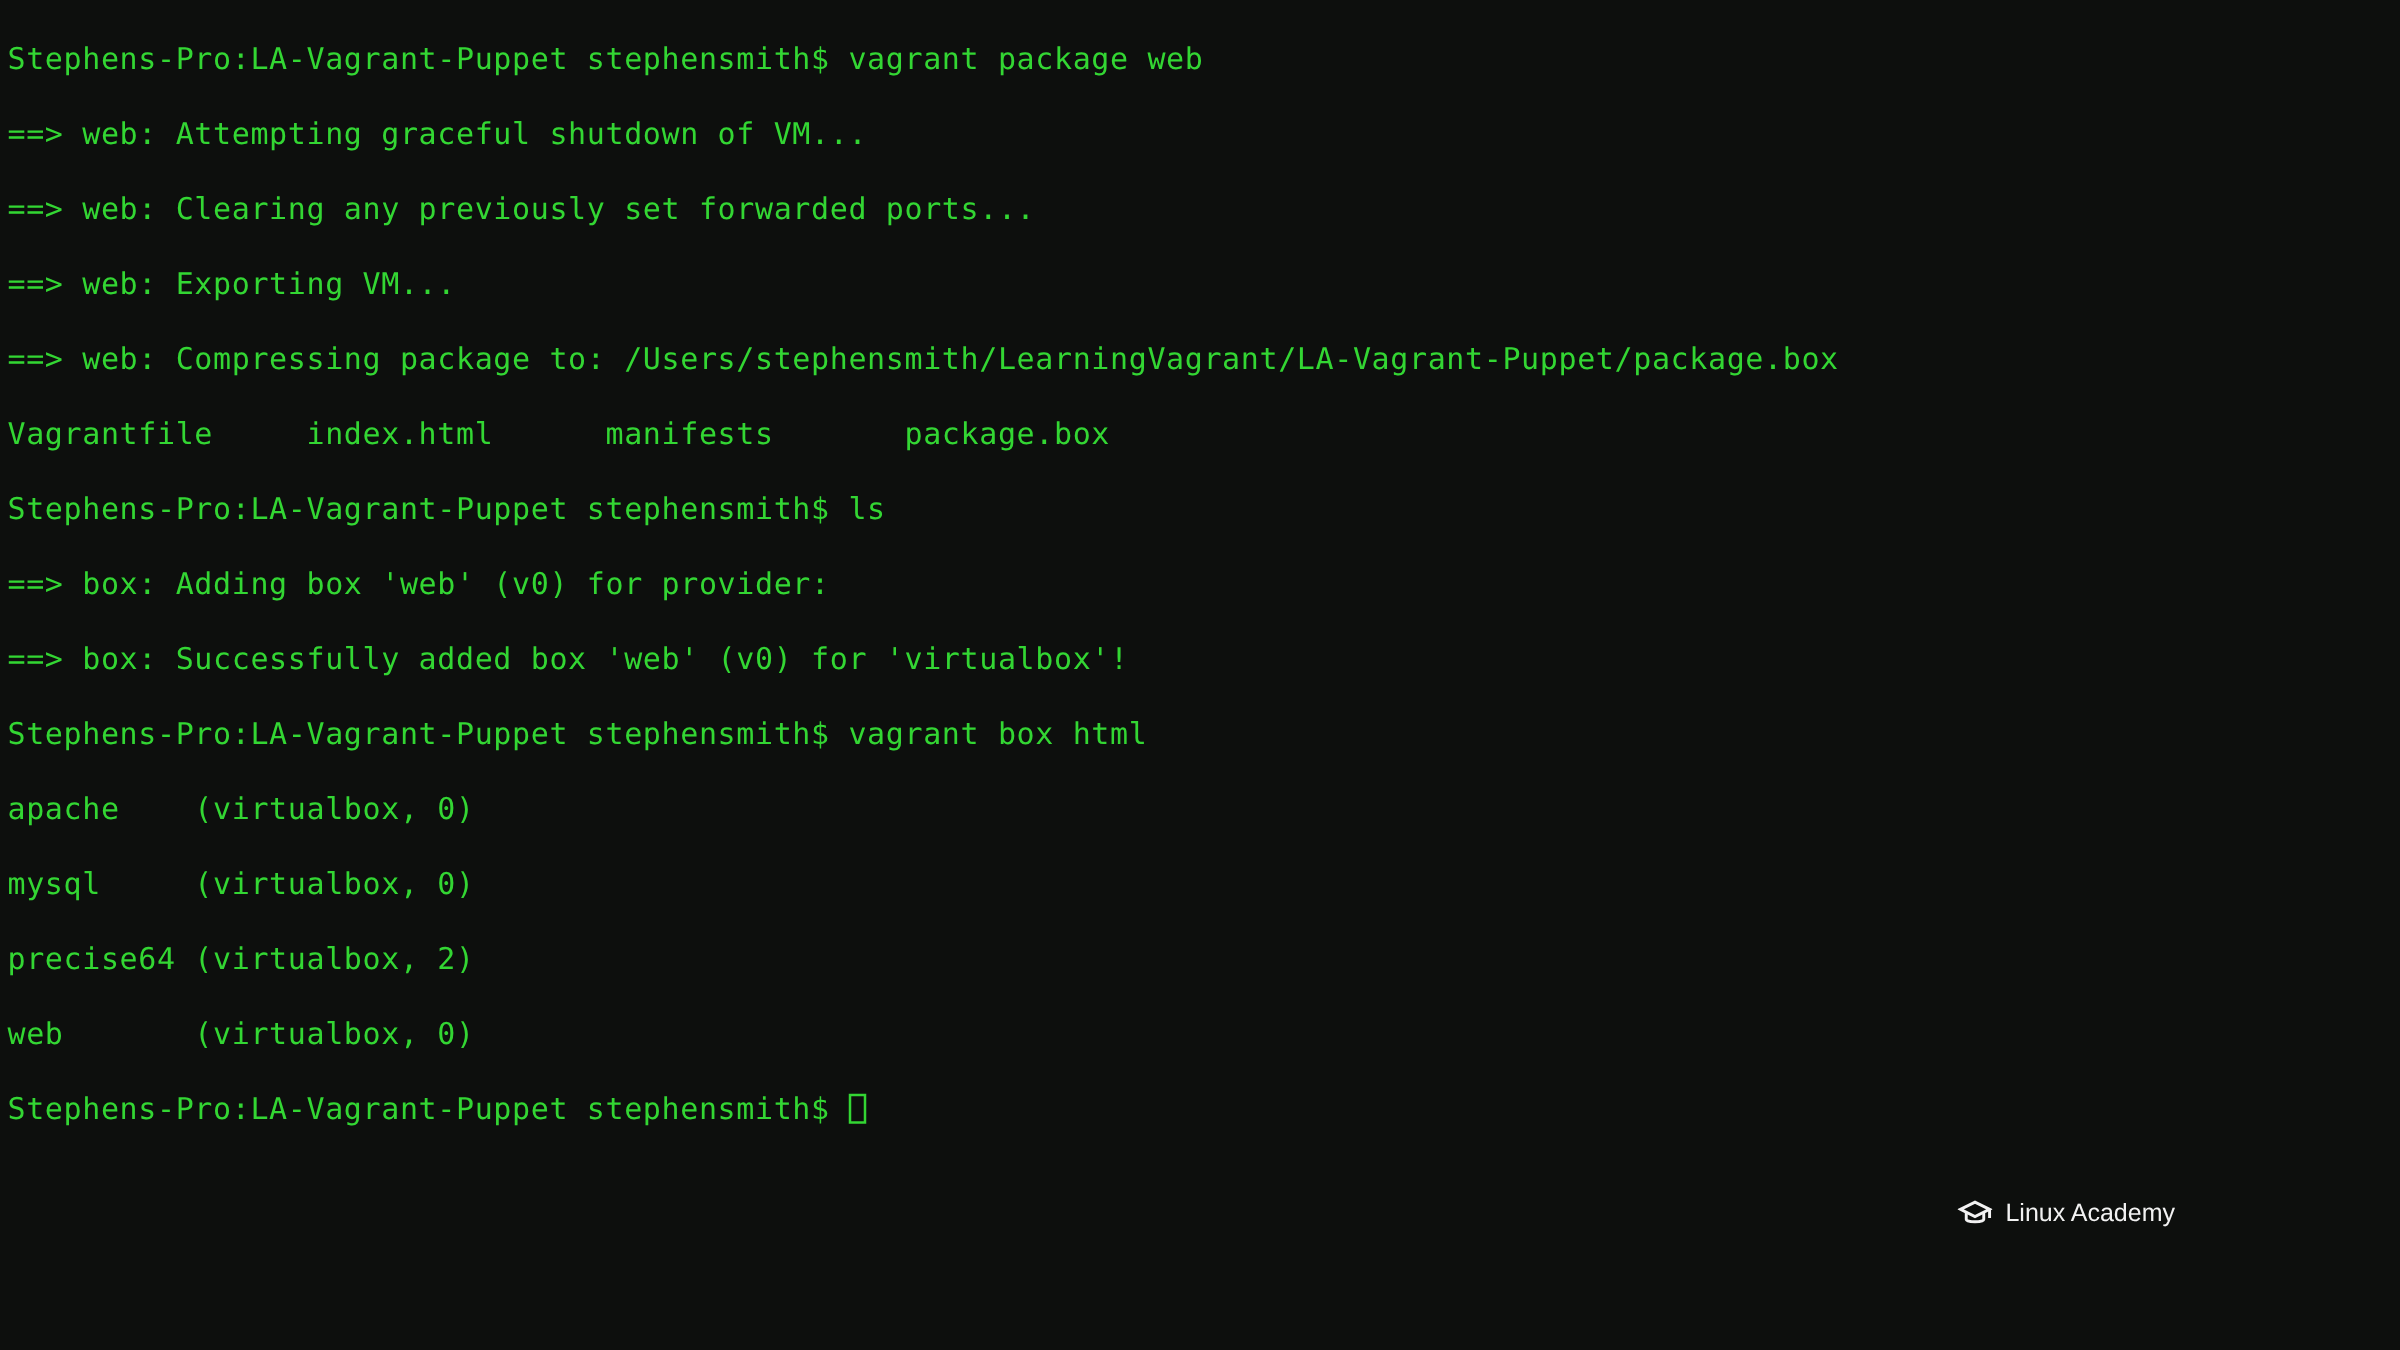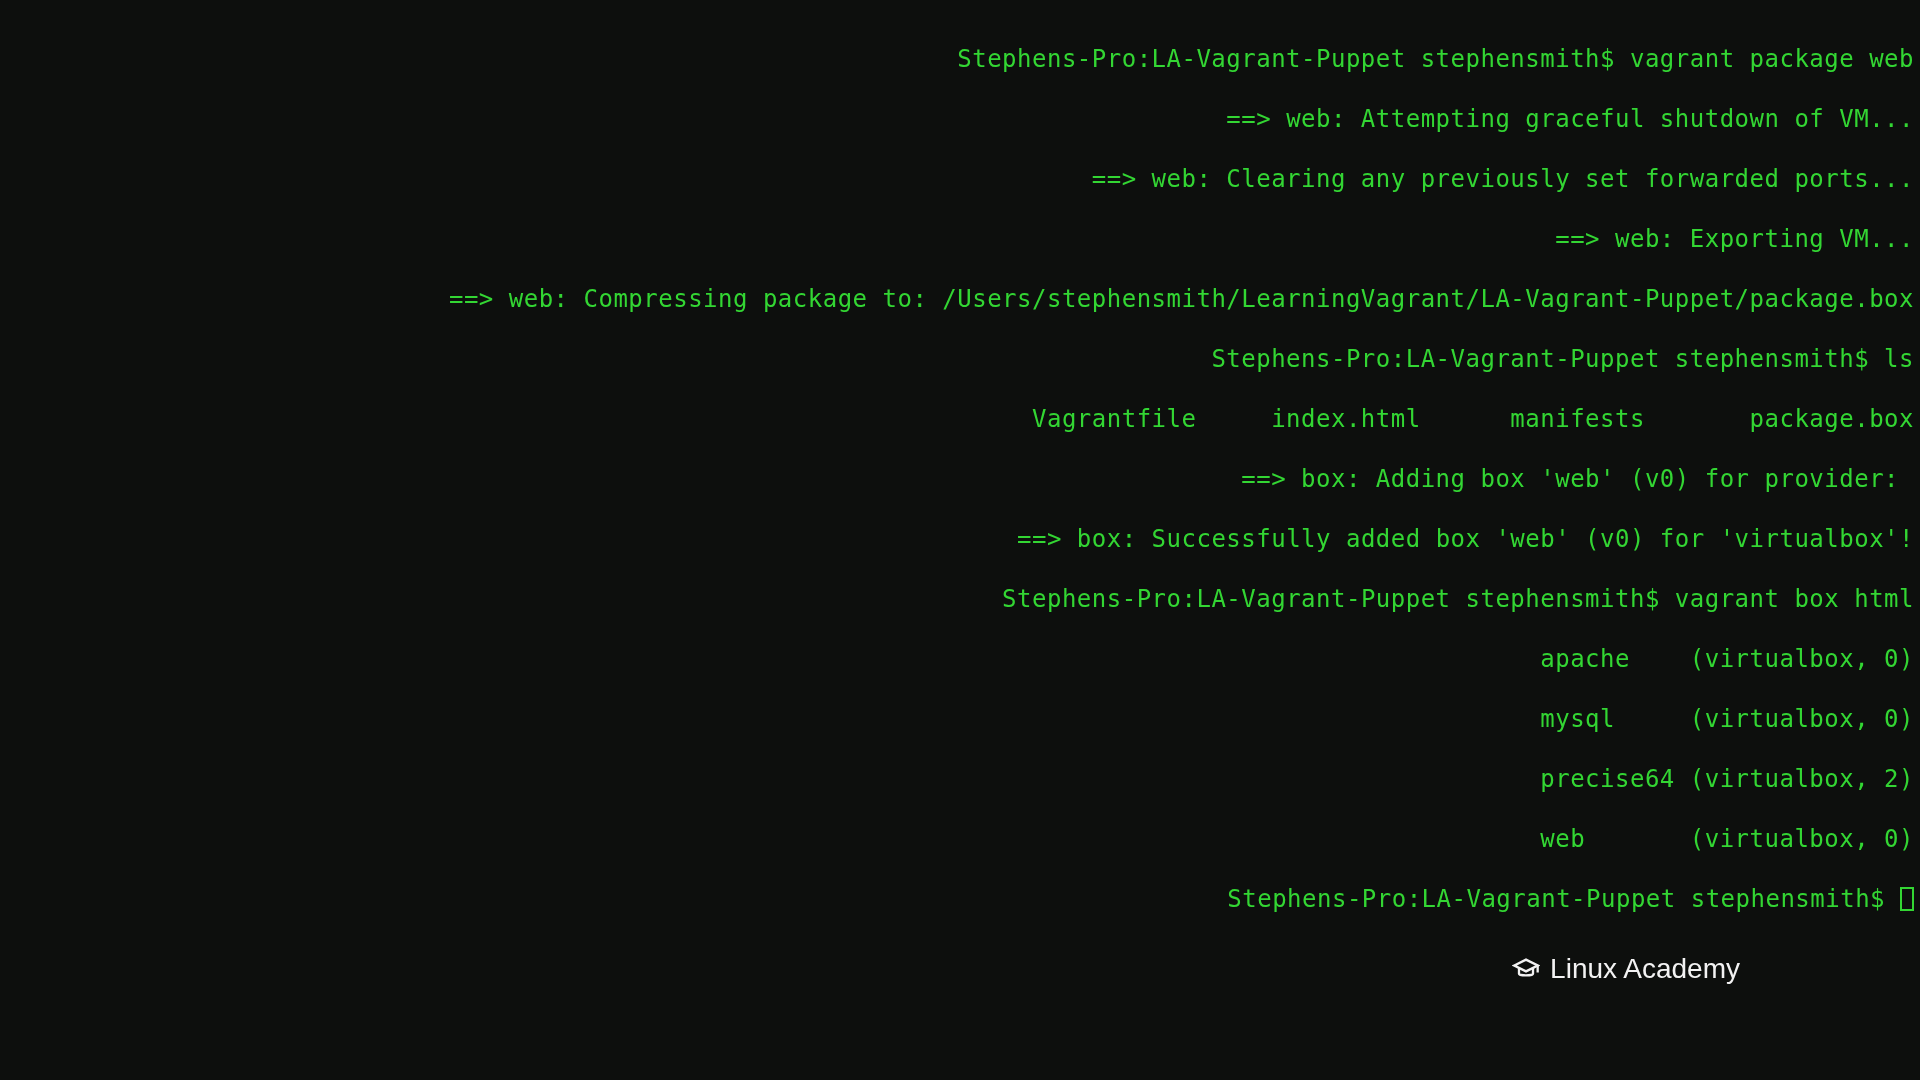--- a/index.html
+++ b/index.html
@@ -9,66 +9,65 @@
     height: 1080px;
     background: #0d0f0d;
     overflow: hidden;
   }
   .terminal {
     font-family: "Menlo", "Consolas", "DejaVu Sans Mono", monospace;
     font-size: 24px;
     line-height: 30px;
     letter-spacing: 0.5px;
     color: #33d633;
-    padding: 14px 6px;
+    padding: 2px 6px;
     white-space: pre;
-    text-align: right;
   }
   .bold { font-weight: normal; }
   .cursor {
     display: inline-block;
     width: 14px;
     height: 24px;
     border: 2px solid #33d633;
     box-sizing: border-box;
     vertical-align: text-bottom;
     margin-bottom: 2px;
   }
   .watermark {
     position: absolute;
     right: 180px;
     bottom: 95px;
     display: flex;
     align-items: center;
     gap: 10px;
     color: #ffffff;
     font-family: "Helvetica Neue", Arial, sans-serif;
-    font-size: 28px;
+    font-size: 20px;
     font-weight: 500;
     opacity: 0.95;
   }
   .watermark svg {
     width: 28px;
     height: 28px;
     fill: none;
     stroke: #ffffff;
     stroke-width: 2;
   }
 </style>
 </head>
 <body>
 
 <div class="terminal">
 <div><span>Stephens-Pro:LA-Vagrant-Puppet stephensmith$ </span><span>vagrant package web</span></div>
 <div class="bold">==&gt; web: Attempting graceful shutdown of VM...</div>
 <div class="bold">==&gt; web: Clearing any previously set forwarded ports...</div>
 <div class="bold">==&gt; web: Exporting VM...</div>
 <div class="bold">==&gt; web: Compressing package to: /Users/stephensmith/LearningVagrant/LA-Vagrant-Puppet/package.box</div>
+<div>Vagrantfile     index.html      manifests       package.box</div>
 <div><span>Stephens-Pro:LA-Vagrant-Puppet stephensmith$ </span><span>ls</span></div>
-<div>Vagrantfile     index.html      manifests       package.box</div>
 <div class="bold">==&gt; box: Adding box 'web' (v0) for provider: </div>
 <div class="bold">==&gt; box: Successfully added box 'web' (v0) for 'virtualbox'!</div>
 <div><span>Stephens-Pro:LA-Vagrant-Puppet stephensmith$ </span><span>vagrant box html</span></div>
 <div>apache    (virtualbox, 0)</div>
 <div>mysql     (virtualbox, 0)</div>
 <div>precise64 (virtualbox, 2)</div>
 <div>web       (virtualbox, 0)</div>
 <div><span>Stephens-Pro:LA-Vagrant-Puppet stephensmith$ </span><span class="cursor"></span></div>
 </div>
 

